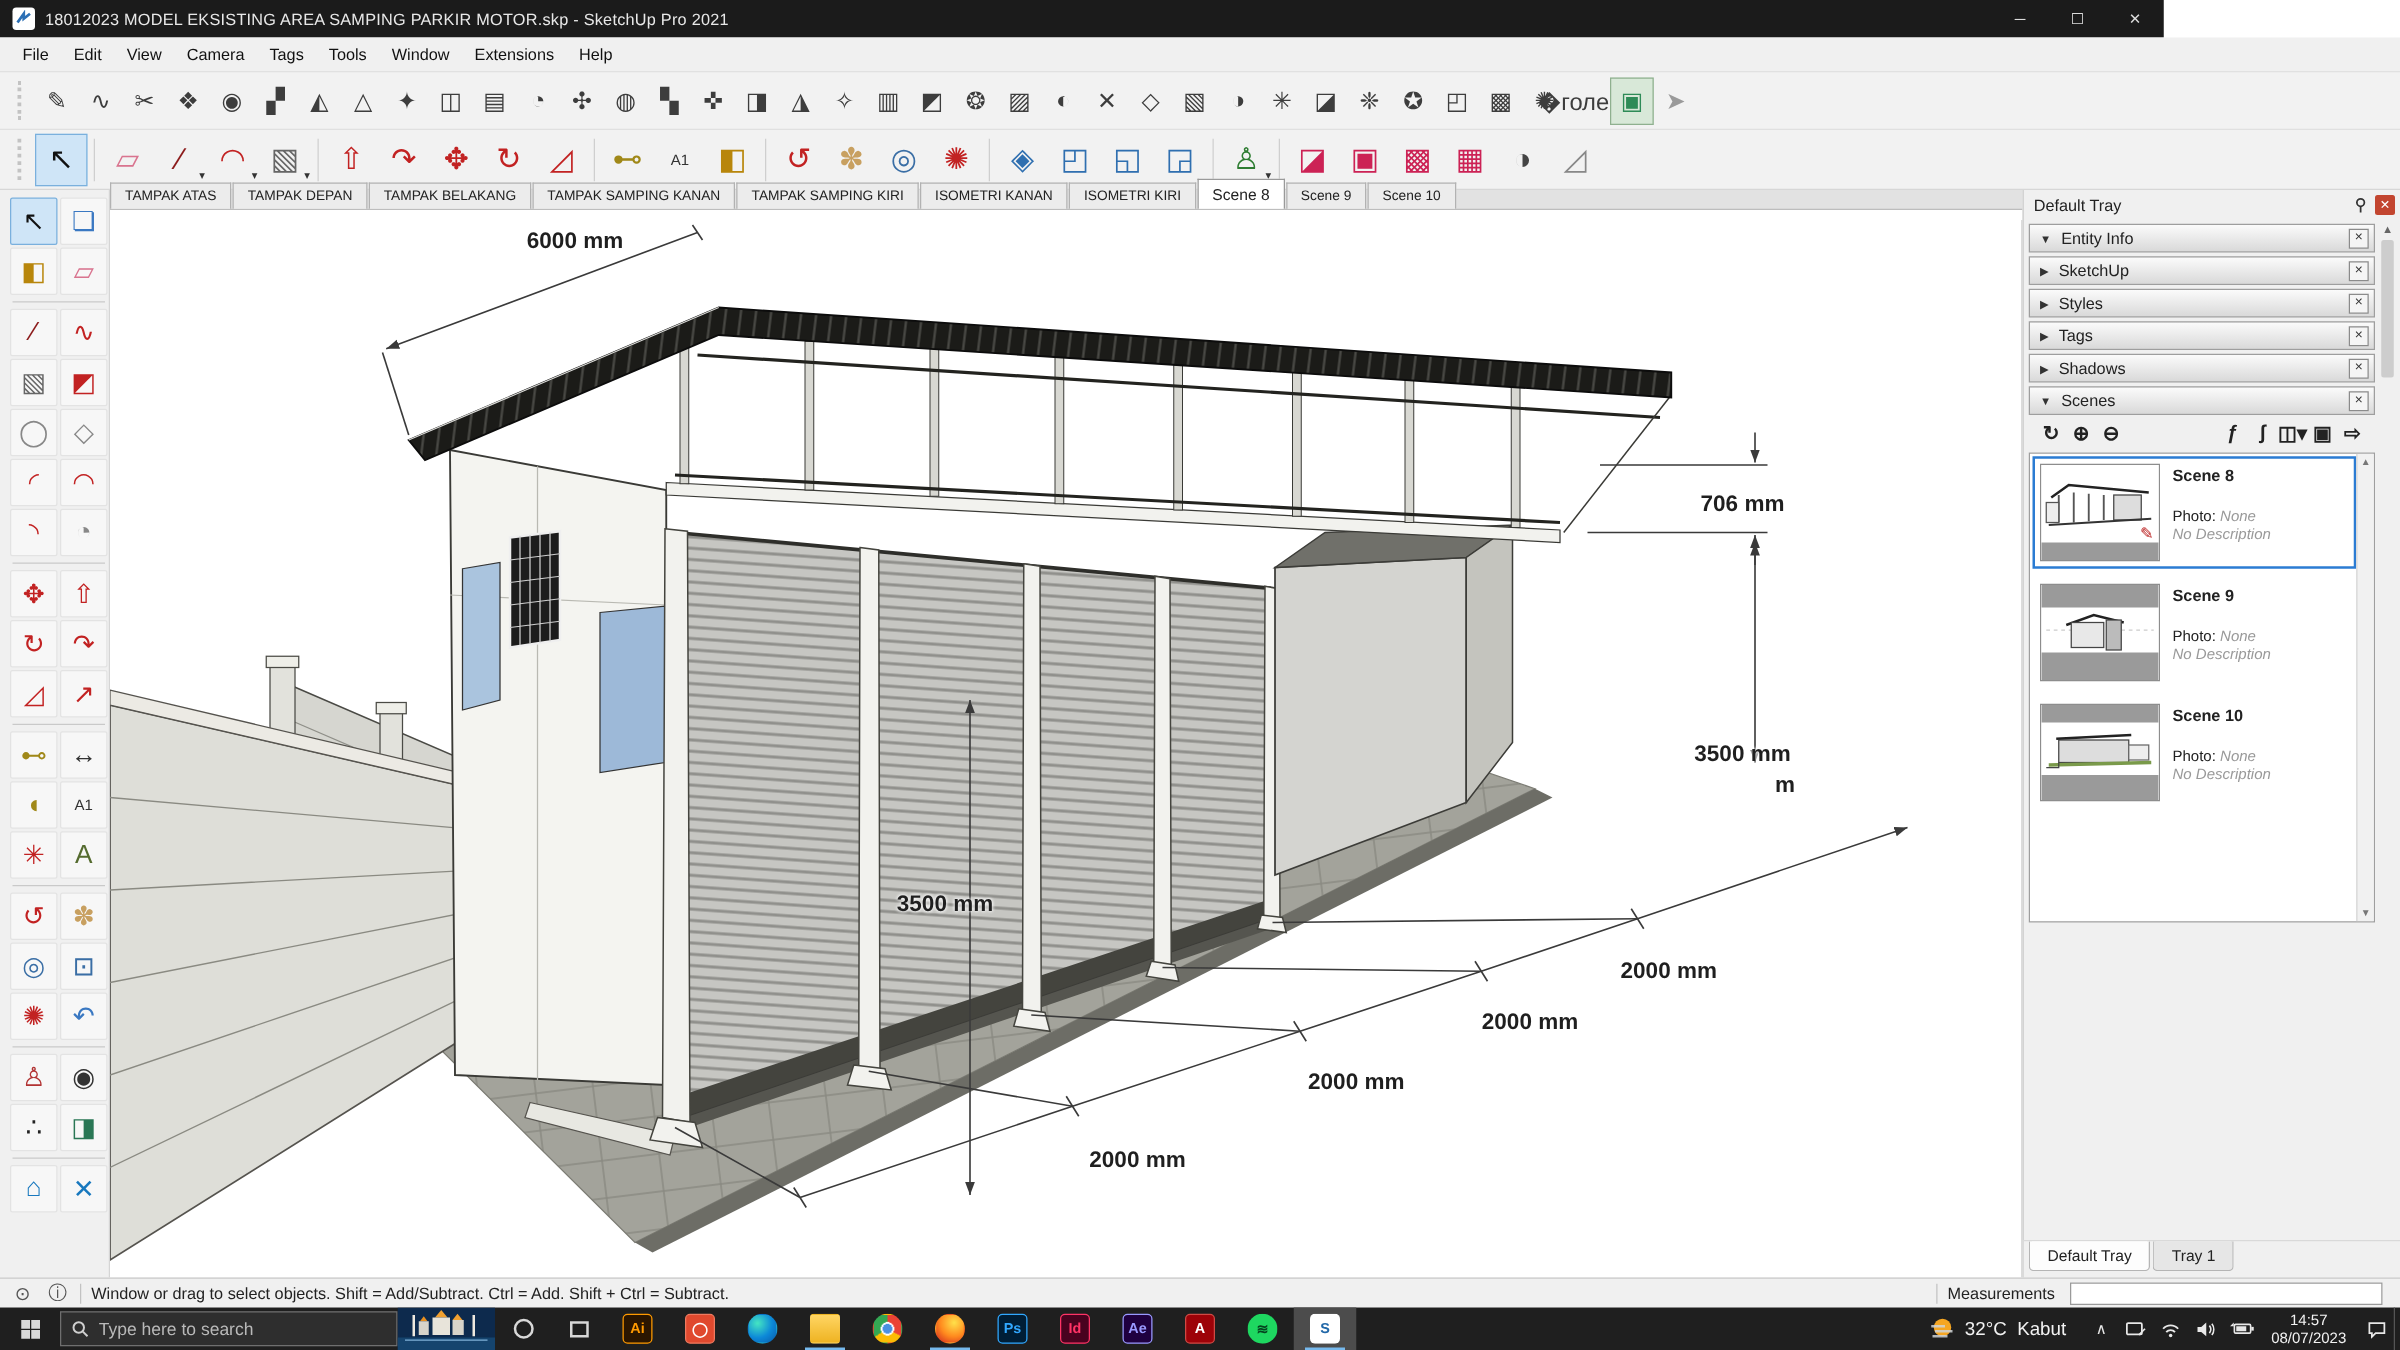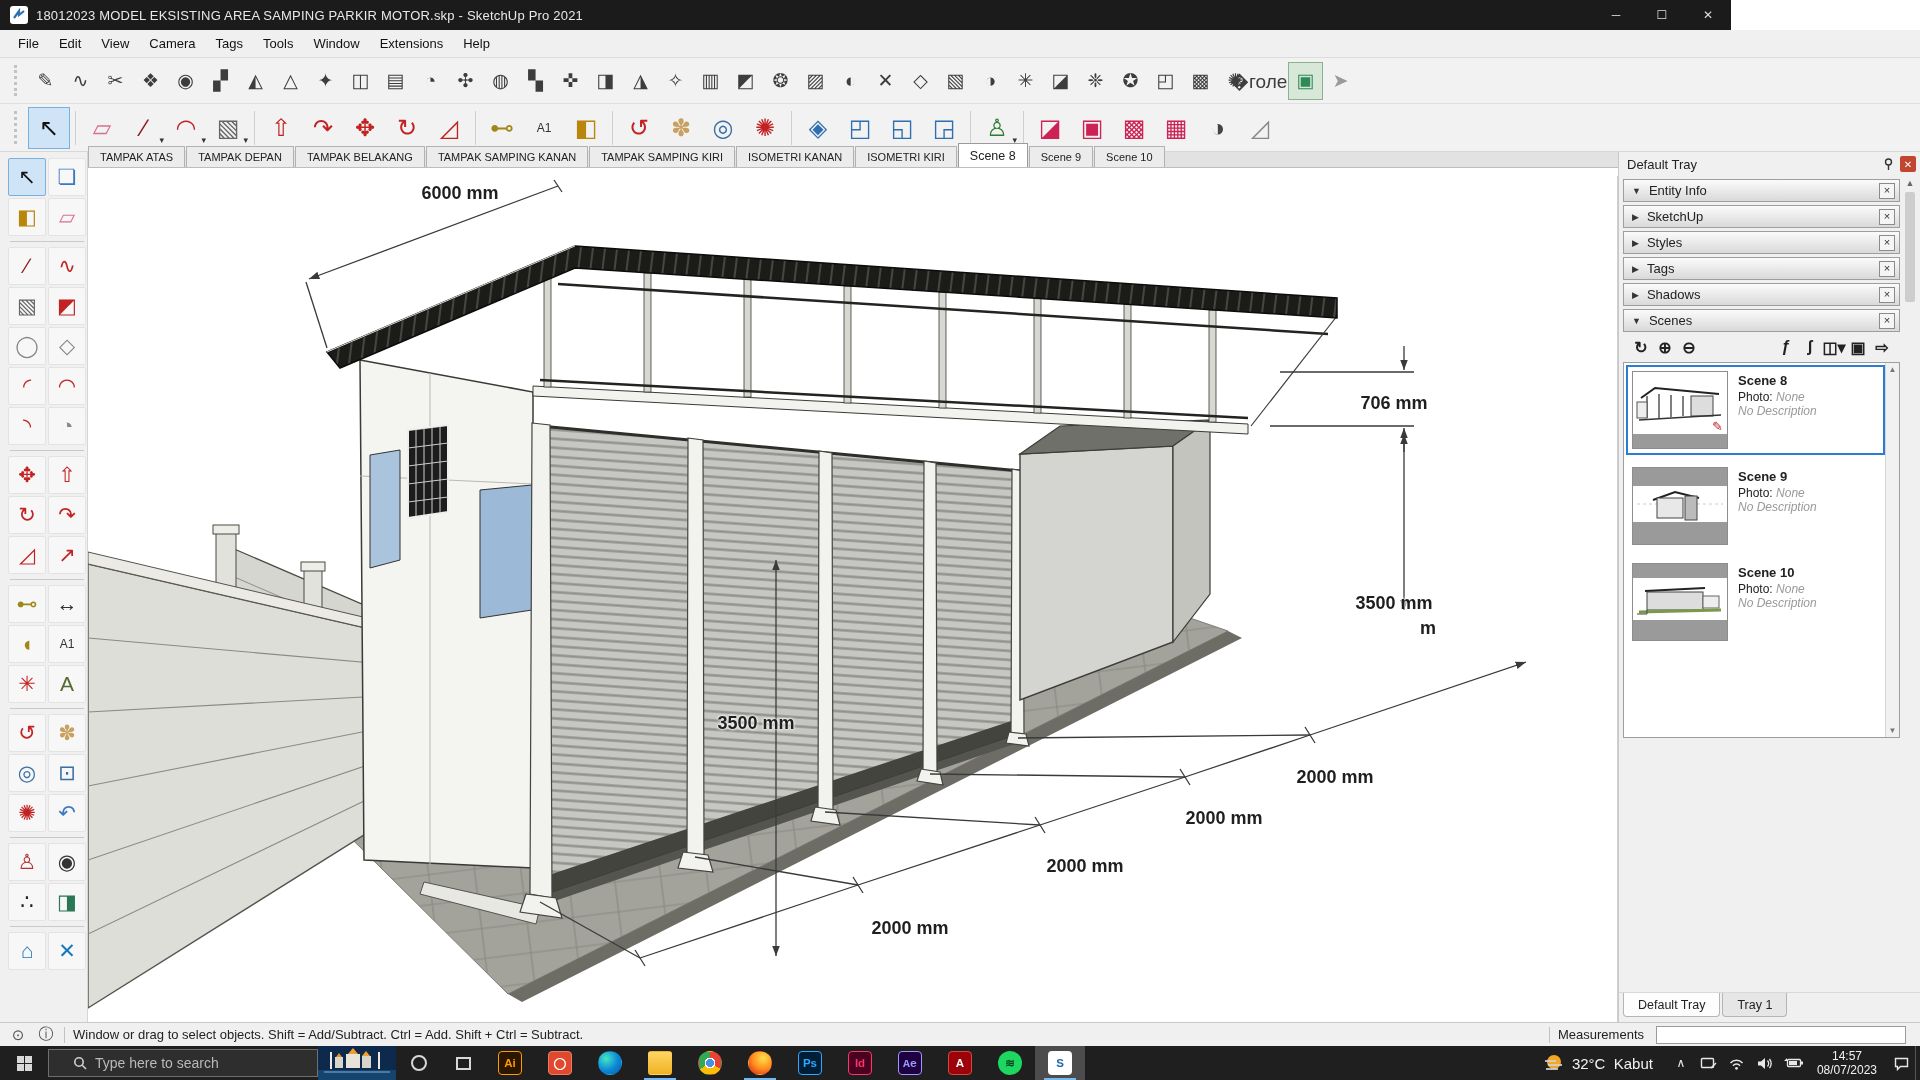--- a/index.html
+++ b/index.html
@@ -62,21 +62,21 @@
   #scenes-toolbar{height:30px;display:flex;align-items:center;padding:0 6px;background:#f0f0f0}
   .sc-tool{width:24px;height:24px;display:flex;align-items:center;justify-content:center;font-size:16px;font-weight:bold;color:#222}
   .sc-flex{flex:1}
   #scenes-list{position:relative;background:#fff;border:1px solid #9e9e9e;height:376px;overflow:hidden}
   .scene-item{position:relative;display:flex;padding:4px;border:2px solid transparent;margin:2px 14px 6px 2px}
   .scene-item.selected{border-color:#2b7cd3}
   .thumb{width:96px;height:78px;border:1px solid #8d8d8d;position:relative;flex:none;background:#fff;overflow:hidden}
   .thumb .pencil{position:absolute;right:4px;bottom:14px;color:#b22;font-size:13px}
   .scene-meta{padding:2px 0 0 10px;font-size:12px;color:#222}
   .scene-meta .sname{font-weight:bold;font-size:13px}
-  .scene-meta .ph{margin-top:2px}
+  .scene-meta .ph{margin-top:18px}
   .itg{font-style:italic;color:#999}
   .inner-scroll{position:absolute;top:0;right:0;bottom:0;width:14px;background:#f1f1f1;border-left:1px solid #d5d5d5;display:flex;flex-direction:column;justify-content:space-between;align-items:center;font-size:8px;color:#777;padding:2px 0}
   #outer-scroll{position:absolute;top:24px;right:2px;width:16px;bottom:32px;background:#f0f0f0;display:flex;flex-direction:column;align-items:center;font-size:9px;color:#666;padding:2px 0}
   #outer-scroll .thumbbar{width:10px;height:110px;background:#cdcdcd;margin-top:4px;border-radius:2px}
   #tray-tabs{position:absolute;left:0;right:0;bottom:0;height:30px;display:flex;align-items:flex-start;padding-left:4px;background:#f0f0f0;border-top:1px solid #d9d9d9}
   .tray-tab{height:24px;padding:0 14px;display:flex;align-items:center;font-size:12.5px;background:#e6e6e6;border:1px solid #b5b5b5;border-top:none;border-radius:0 0 4px 4px;color:#222;margin-right:2px}
   .tray-tab.active{background:#fdfdfd}
 
   
   #statusbar{top:1022px;left:0;width:1920px;height:24px;background:#f0f0f0;border-top:1px solid #c9c9c9;display:flex;align-items:center;font-size:13px;color:#222}
@@ -85,21 +85,21 @@
   #sb-hint{flex:0 1 auto}
   #sb-spacer{flex:1}
   #measure-label{font-size:13px;color:#222;margin-right:12px}
   #measure-input{width:250px;height:18px;border:1px solid #9a9a9a;background:#fff;margin-right:14px;font-size:12px;padding:0 4px}
 
   
   #taskbar{top:1046px;left:0;width:1920px;height:34px;background:#1f1f1f;display:flex;align-items:center;color:#e8e8e8}
   #start{width:48px;height:34px;display:flex;align-items:center;justify-content:center}
   #start .wlogo{display:grid;grid-template-columns:7px 7px;grid-template-rows:7px 7px;gap:1px}
   #start .wlogo span{background:#d8d8d8}
-  #tb-search{width:270px;height:28px;background:#2e2e2e;border:1px solid #6f6f6f;display:flex;align-items:center;padding:0 24px;color:#b9b9b9;font-size:14px;gap:8px}
+  #tb-search{width:270px;height:28px;background:#2e2e2e;border:1px solid #6f6f6f;display:flex;align-items:center;padding:0 8px;color:#b9b9b9;font-size:14px;gap:8px}
   #widget-img{width:78px;height:34px;flex:none}
   .tb-circle{width:16px;height:16px;border:2px solid #d8d8d8;border-radius:50%;margin:0 15px}
   .tb-taskview{width:15px;height:13px;border:2px solid #d8d8d8;margin:0 14px;position:relative}
   .app{width:50px;height:34px;display:flex;align-items:center;justify-content:center;position:relative}
   .app.running::after{content:"";position:absolute;bottom:0;left:9px;right:9px;height:2px;background:#76b9ed}
   .app.active{background:#4c4c4c}
   .tile{width:24px;height:24px;border-radius:4px;display:flex;align-items:center;justify-content:center;font-weight:bold;font-size:11.5px;border:1px solid transparent}
   .k-edge .tile{background:radial-gradient(circle at 32% 30%,#45e6c2,#0c88d8 55%,#0a5ca8);border-radius:50%}
   .k-folder .tile{background:linear-gradient(#ffd563,#eeb322);border-radius:3px}
   .k-chrome .tile{border-radius:50%;background:radial-gradient(circle at center,#4a90e2 0 25%,#fff 26% 34%,rgba(0,0,0,0) 35%),conic-gradient(#ea4335 0 33%,#fbbc05 0 66%,#34a853 0 100%)}
@@ -956,21 +956,21 @@
         <div class="tile" style="background: rgb(0, 30, 54); border-color: rgb(49, 168, 255); color: rgb(49, 168, 255);">
             <span>Ps</span>
           </div>
       </div>
         <div class="app k-tile">
         <div class="tile" style="background: rgb(73, 2, 31); border-color: rgb(255, 51, 102); color: rgb(255, 51, 102);">
             <span>Id</span>
           </div>
       </div>
         <div class="app k-tile">
-        <div class="tile" style="background: rgb(31, 0, 64); border-color: rgb(153, 153, 255); color: rgb(153, 153, 255); font-family: Liberation Mono, monospace;">
+        <div class="tile" style="background: rgb(31, 0, 64); border-color: rgb(153, 153, 255); color: rgb(153, 153, 255);">
             <span>Ae</span>
           </div>
       </div>
         <div class="app k-tile">
         <div class="tile" style="background: rgb(157, 2, 8); border-color: rgb(208, 74, 68); color: rgb(255, 255, 255);">
             <span>A</span>
           </div>
       </div>
         <div class="app k-spotify">
         <div class="tile" style="color: rgb(5, 67, 31);">

